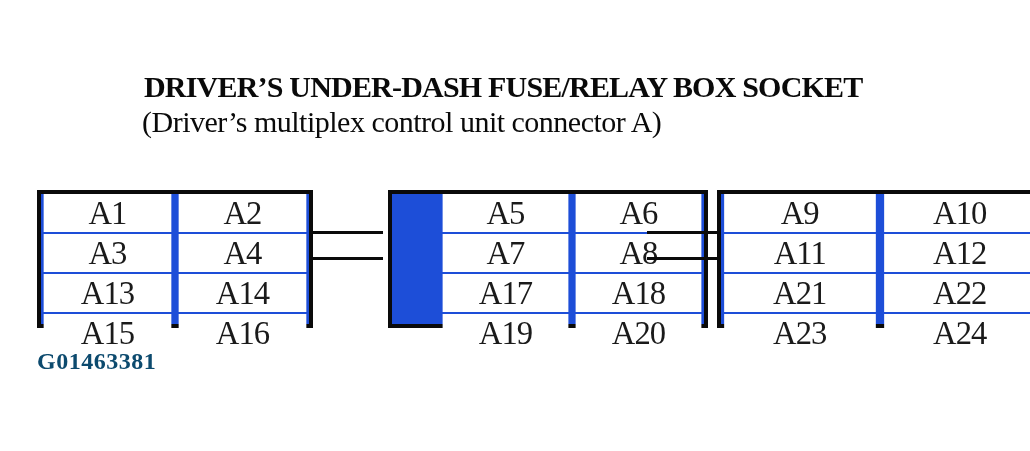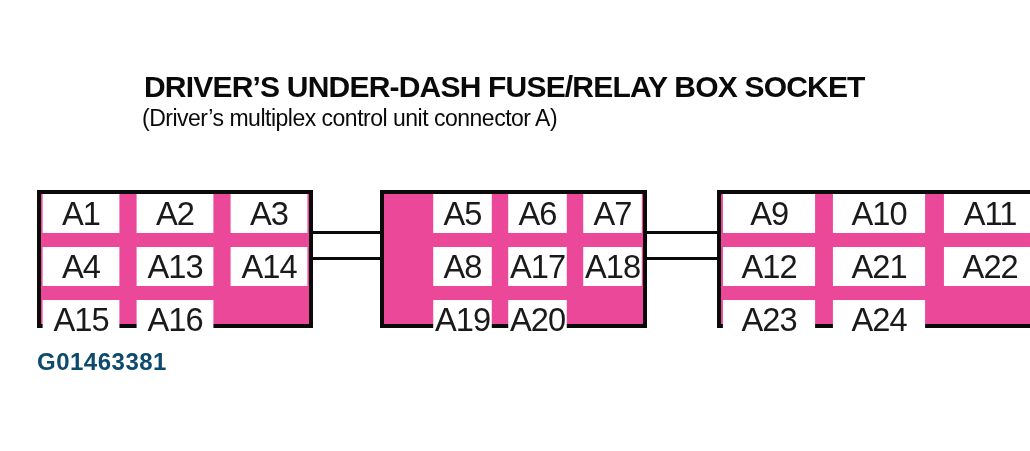--- a/index.html
+++ b/index.html
@@ -5,65 +5,65 @@
   html, body {
     margin: 0;
     padding: 0;
     background: #ffffff;
   }
   .page {
     position: relative;
     width: 1030px;
     height: 451px;
     background: #ffffff;
-    font-family: Liberation Sans, sans-serif;
+    font-family: Liberation Serif, serif;
     color: #0a0a0a;
     overflow: hidden;
   }
   .title {
     position: absolute;
     left: 144px;
     top: 70px;
     font-size: 30px;
     font-weight: 700;
     letter-spacing: -0.8px;
     white-space: nowrap;
     color: #0a0a0a;
   }
   .subtitle {
     position: absolute;
     left: 142px;
     top: 105px;
-    font-size: 23px;
+    font-size: 30px;
     font-weight: 400;
     letter-spacing: -0.5px;
     white-space: nowrap;
     color: #0a0a0a;
   }
   .diagram {
     position: absolute;
     left: 0;
     top: 0;
     width: 1030px;
     height: 451px;
   }
   .block {
     position: absolute;
     top: 190px;
     height: 138px;
     box-sizing: border-box;
-    background: #ec4899;          
+    background: #1d4ed8;          
     border: 4px solid #0a0a0a;
     display: grid;
-    grid-template-columns: repeat(3, 1fr);
+    grid-template-columns: repeat(2, 1fr);
     grid-template-rows: 1fr 1fr;
-    gap: 14px;
+    gap: 2px;
   }
   .block-left   { left: 37px;  width: 276px; }
-  .block-middle { left: 380px; width: 267px; padding-left: 48px; }
+  .block-middle { left: 388px; width: 320px; padding-left: 48px; }
   .block-right  { left: 717px; width: 325px; }
   .cell {
     background: #ffffff;
     display: flex;
     align-items: center;
     justify-content: center;
     font-size: 34px;
     font-weight: 400;
     letter-spacing: -1px;
     color: #1a1a1a;

